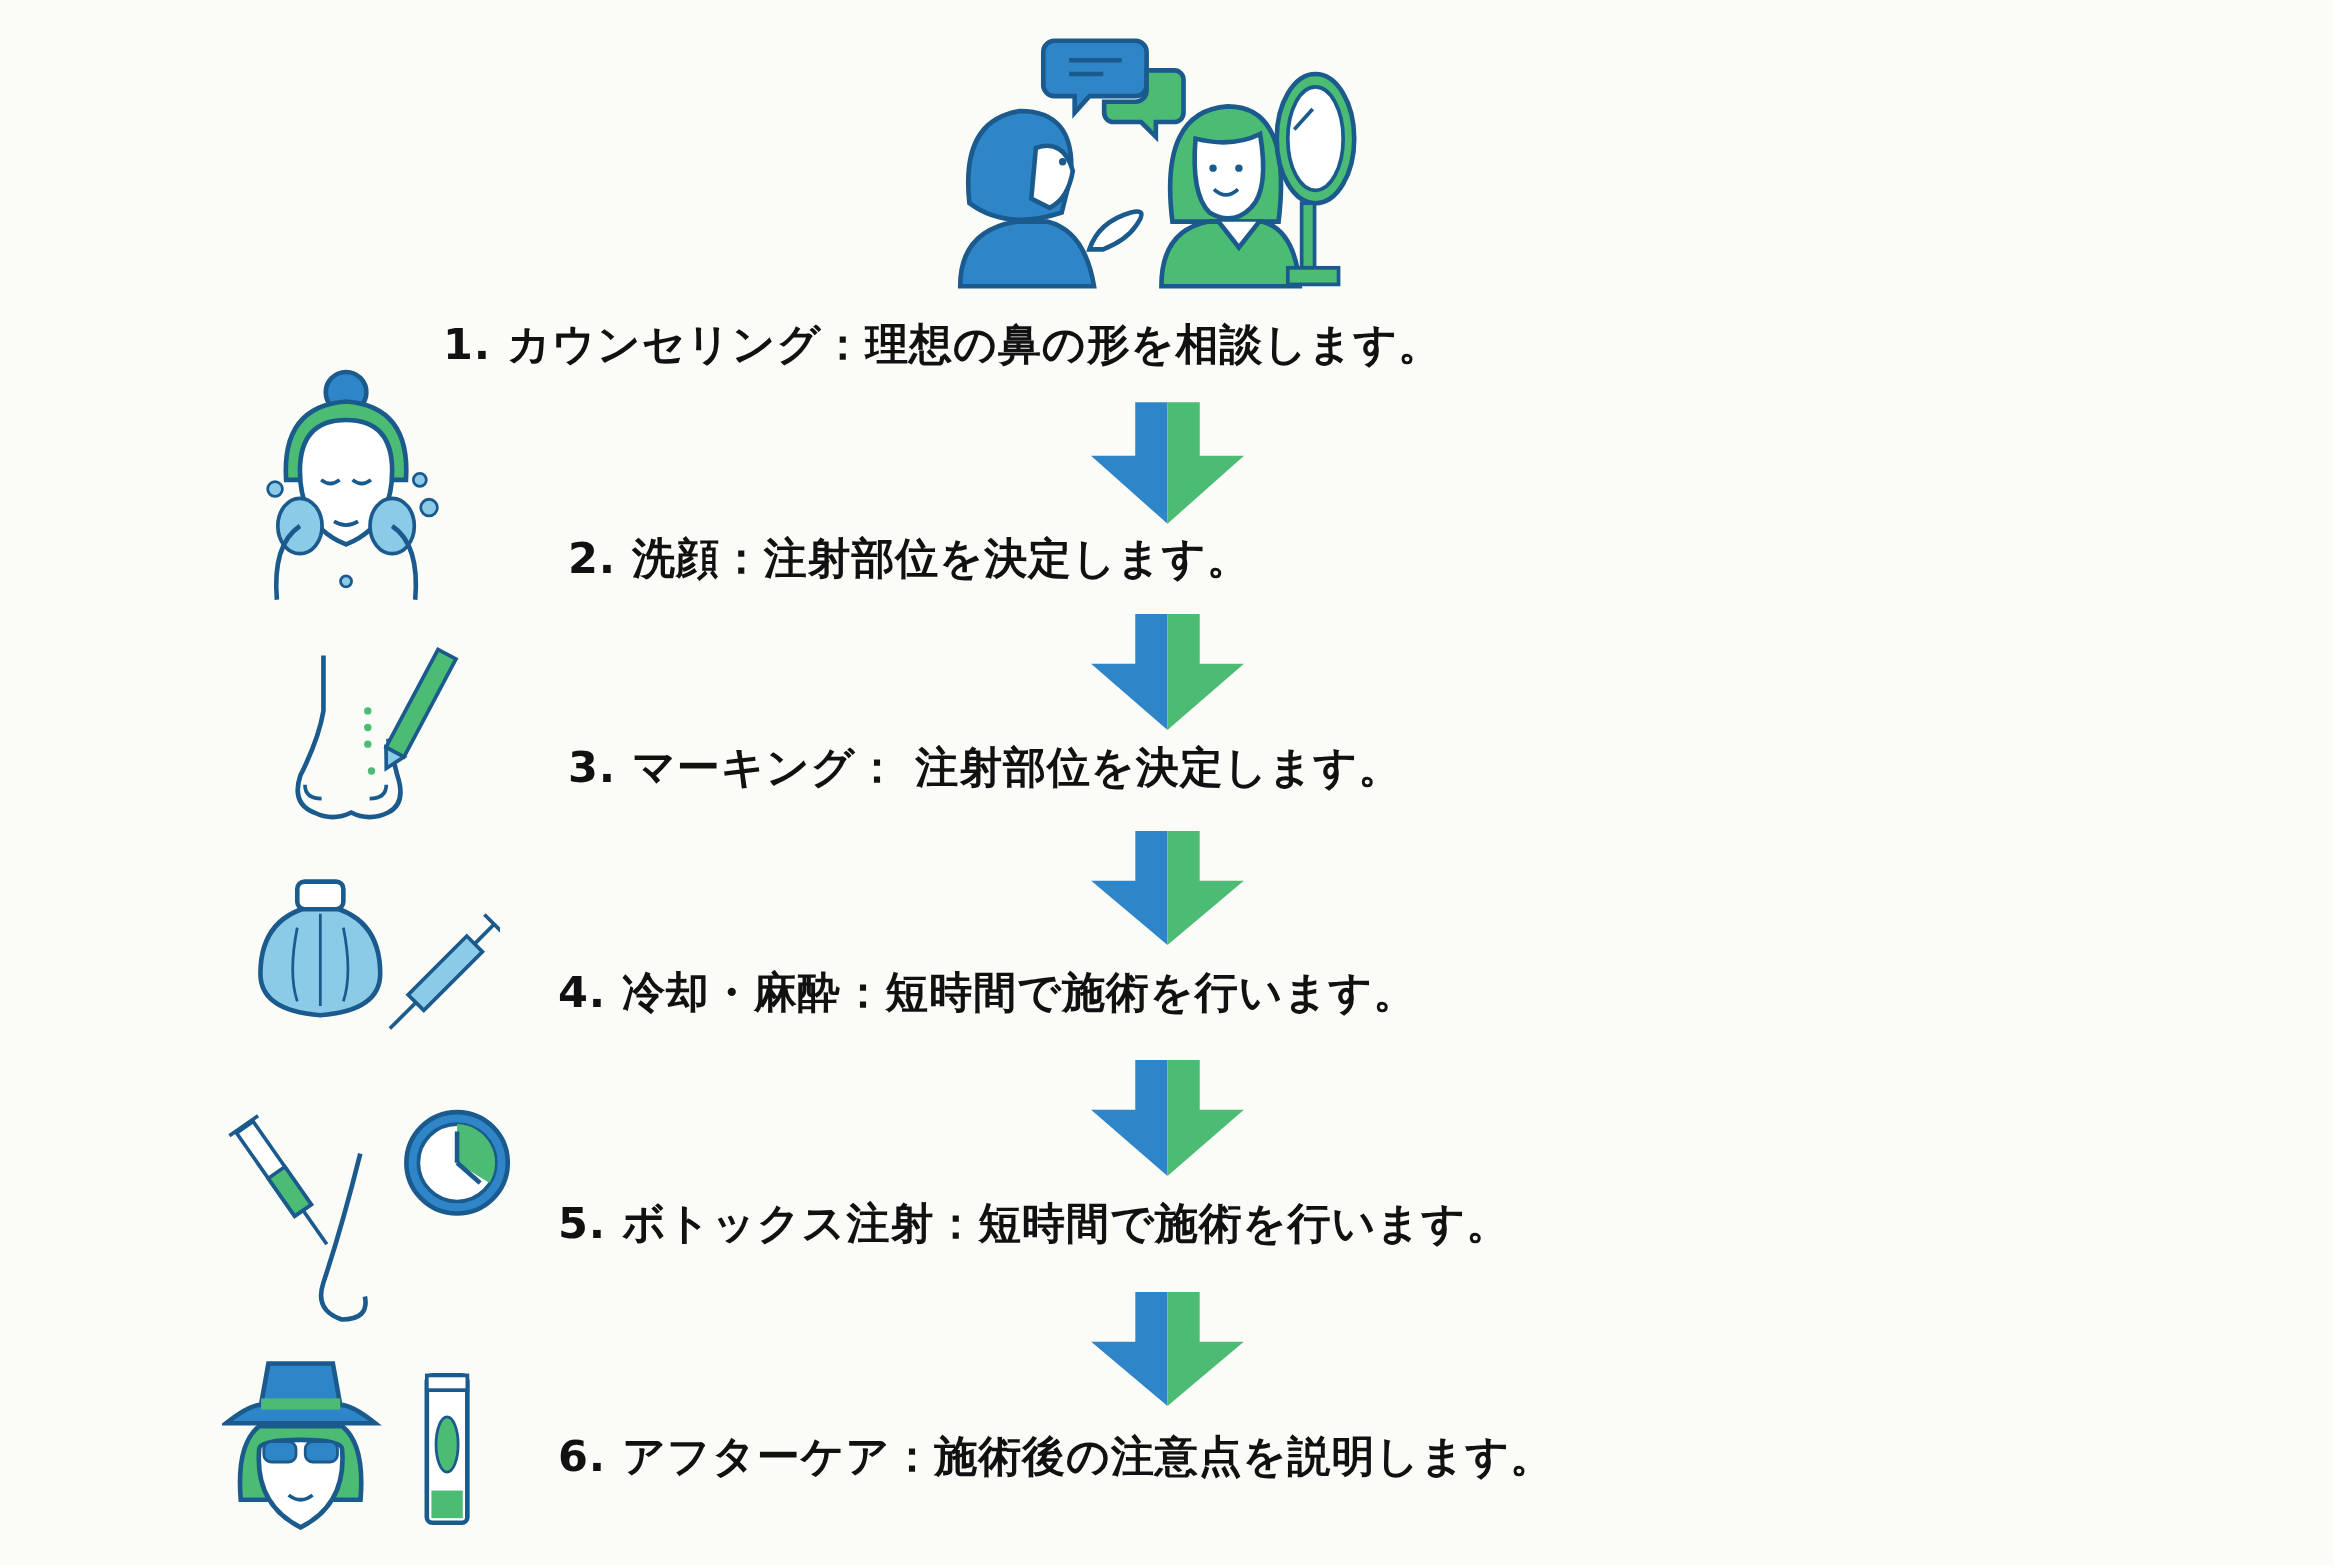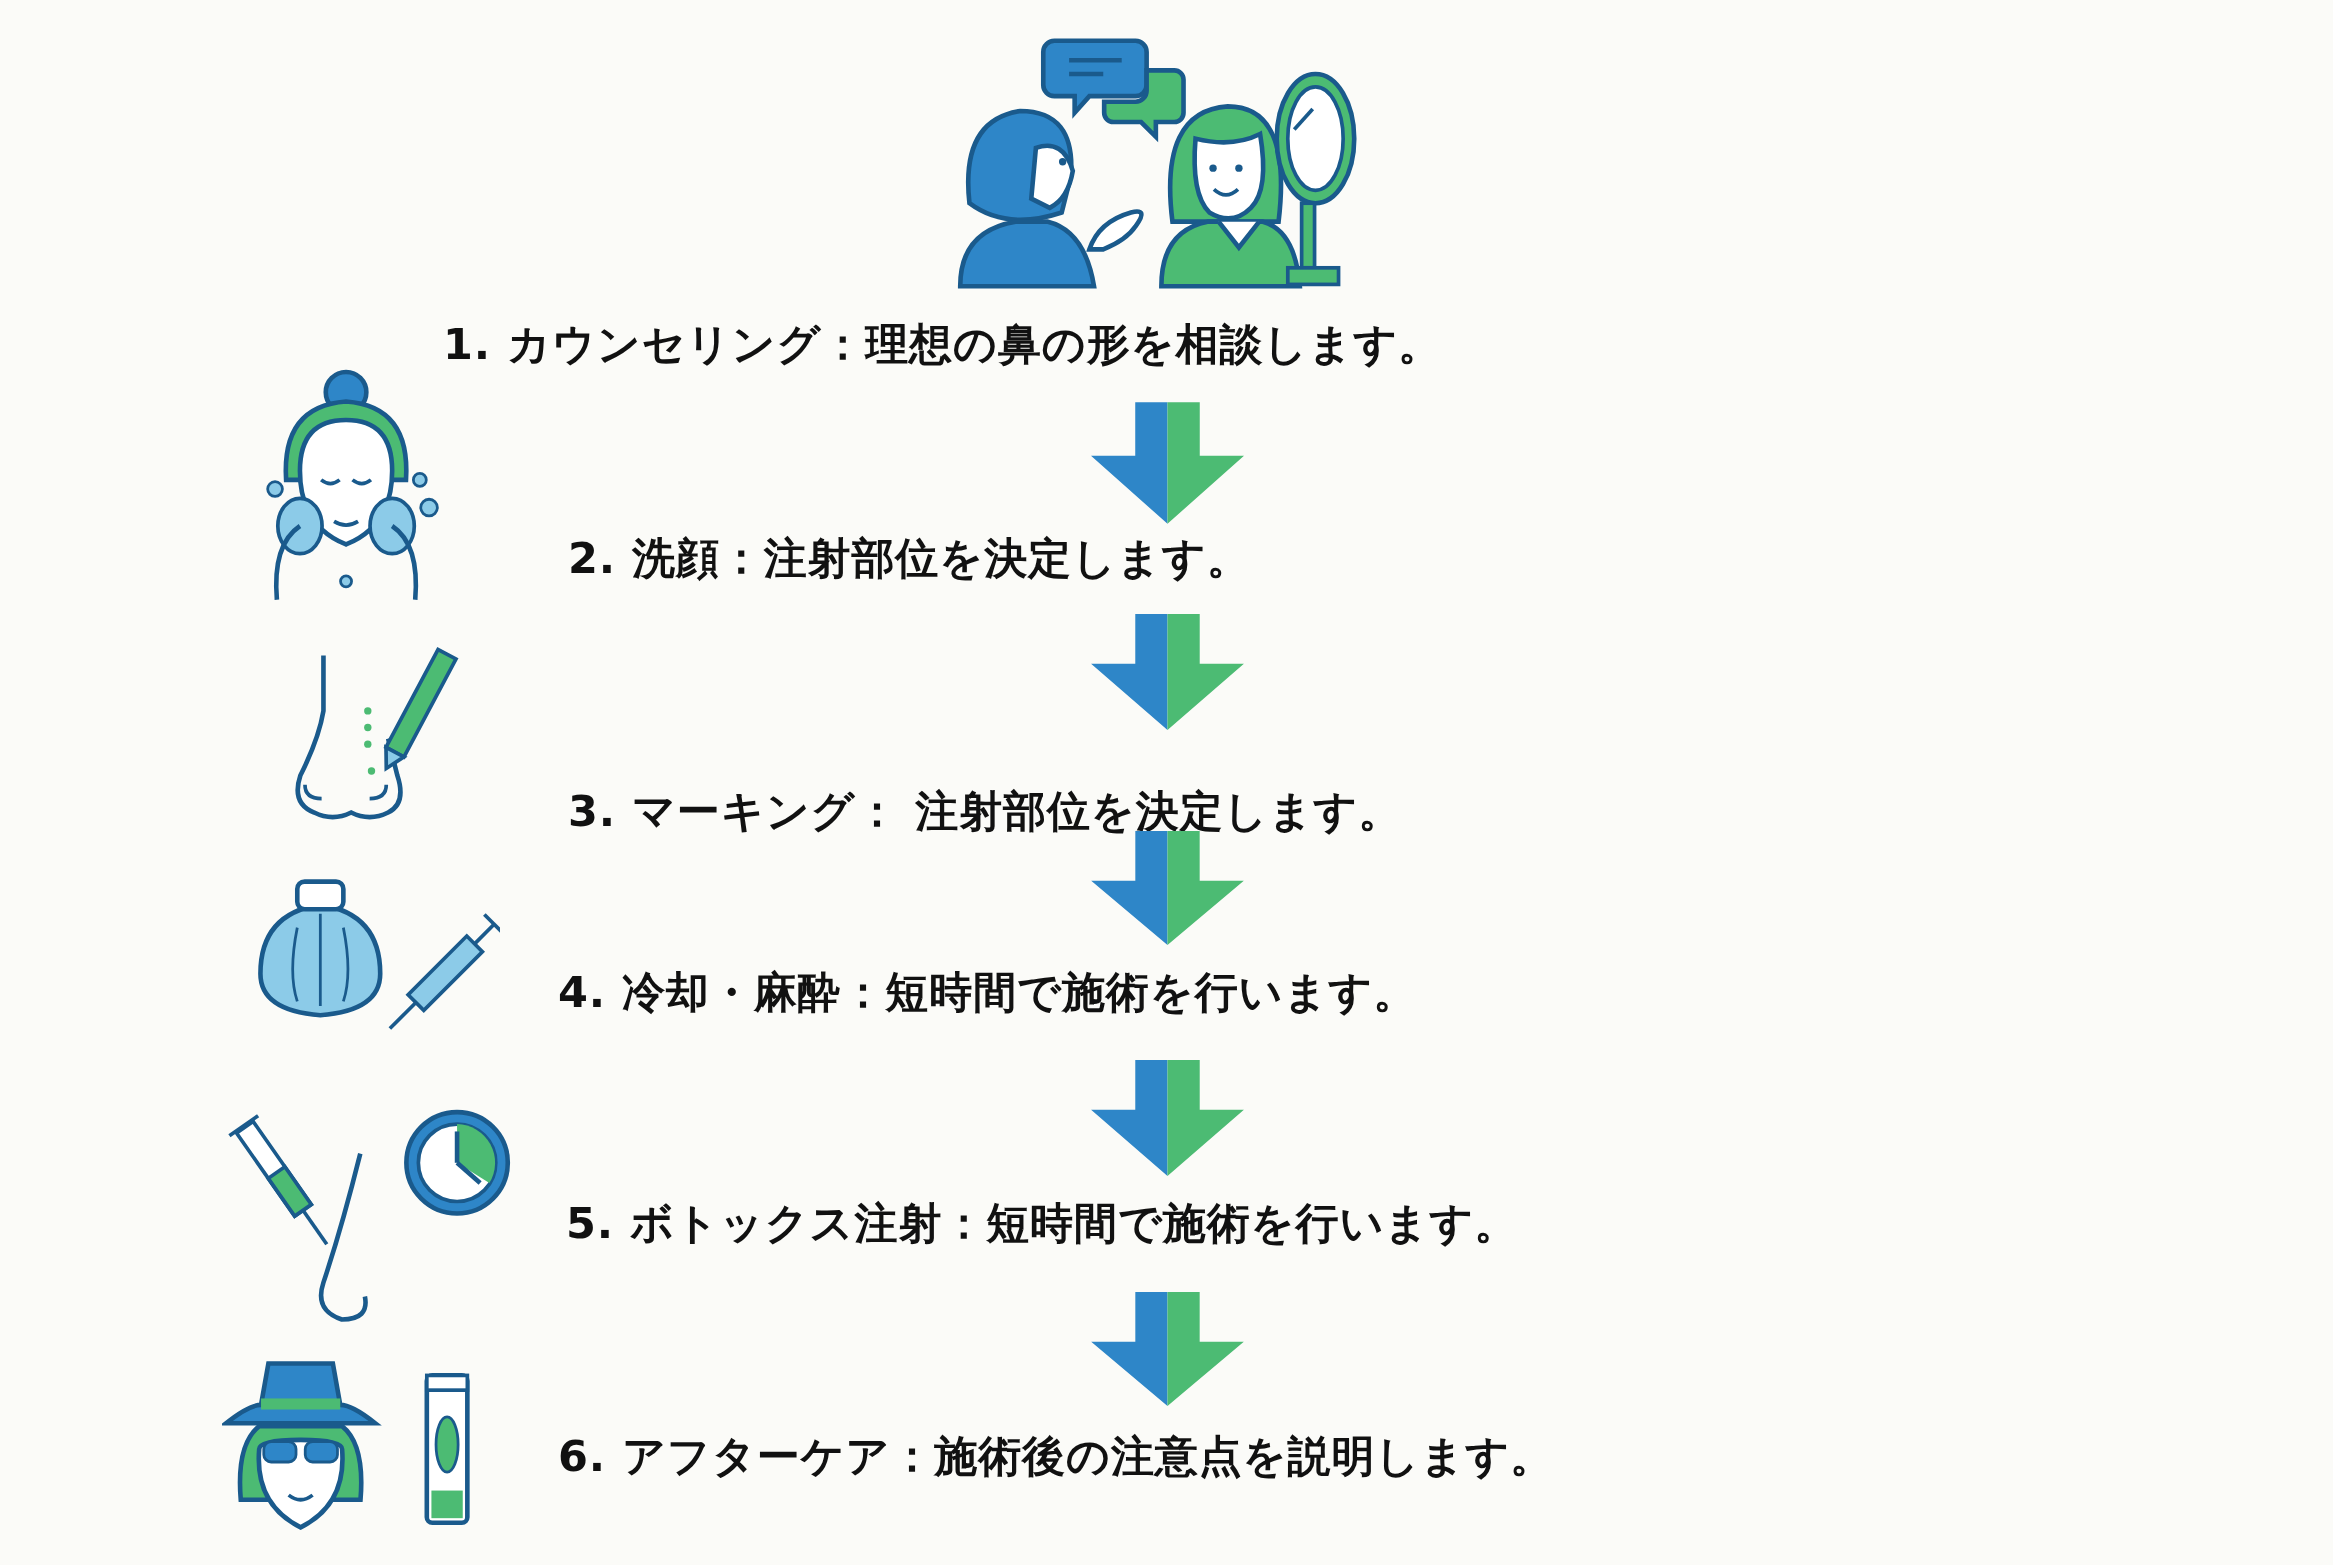--- a/index.html
+++ b/index.html
@@ -91,21 +91,21 @@
       <circle cx="108" cy="98" r="4" fill="#4cbb73"></circle>
       <circle cx="108" cy="116" r="4" fill="#4cbb73"></circle>
       <circle cx="112" cy="145" r="4" fill="#4cbb73"></circle>
     <g transform="rotate(28 160 80)">
       <rect x="150" y="10" width="22" height="120" fill="#4cbb73" stroke="#1a5a8c" stroke-width="4"></rect>
       <polygon points="150,130 172,130 161,150" fill="#8ccbe8" stroke="#1a5a8c" stroke-width="4"></polygon>
     </g>
   </svg>
 </div>
 
-<div class="step-text" style="left:568px;top:746px;margin-top:44px;">
+<div class="step-text" style="left:568px;top:746px;">
   <span>3.</span> <span>マーキング</span><span>： </span><span>注射部位を決定します。</span>
 </div>
 
 <div class="arrow" style="left:1091px;top:831px;height:114px;">
   <svg width="153" height="114" viewBox="0 0 166 124">
       <polygon points="48,0 83,0 83,124 0,54 48,54" fill="#2e86c8"></polygon>
       <polygon points="83,0 118,0 118,54 166,54 83,124" fill="#4cbb73"></polygon>
     </svg>
 </div>
 
@@ -144,21 +144,21 @@
     </g>
     <path d="M150 60 q-20 80 -40 140 q-10 30 20 40 q30 0 25 -25" fill="none" stroke="#1a5a8c" stroke-width="5"></path>
     <circle cx="255" cy="70" r="55" fill="#2e86c8" stroke="#1a5a8c" stroke-width="5"></circle>
     <circle cx="255" cy="70" r="42" fill="#fff" stroke="#1a5a8c" stroke-width="4"></circle>
     <path d="M255 70 L255 28 A42 42 0 0 1 290 92 Z" fill="#4cbb73"></path>
     <line x1="255" y1="70" x2="255" y2="36" stroke="#1a5a8c" stroke-width="5"></line>
     <line x1="255" y1="70" x2="280" y2="92" stroke="#1a5a8c" stroke-width="5"></line>
   </svg>
 </div>
 
-<div class="step-text" style="left:558px;top:1202px;margin-left:8px;">
+<div class="step-text" style="left:558px;top:1202px;">
   <span>5.</span> <span>ボトックス注射</span><span>：</span><span>短時間で施術を行います。</span>
 </div>
 
 <div class="arrow" style="left:1091px;top:1292px;height:114px;">
   <svg width="153" height="114" viewBox="0 0 166 124">
       <polygon points="48,0 83,0 83,124 0,54 48,54" fill="#2e86c8"></polygon>
       <polygon points="83,0 118,0 118,54 166,54 83,124" fill="#4cbb73"></polygon>
     </svg>
 </div>
 

